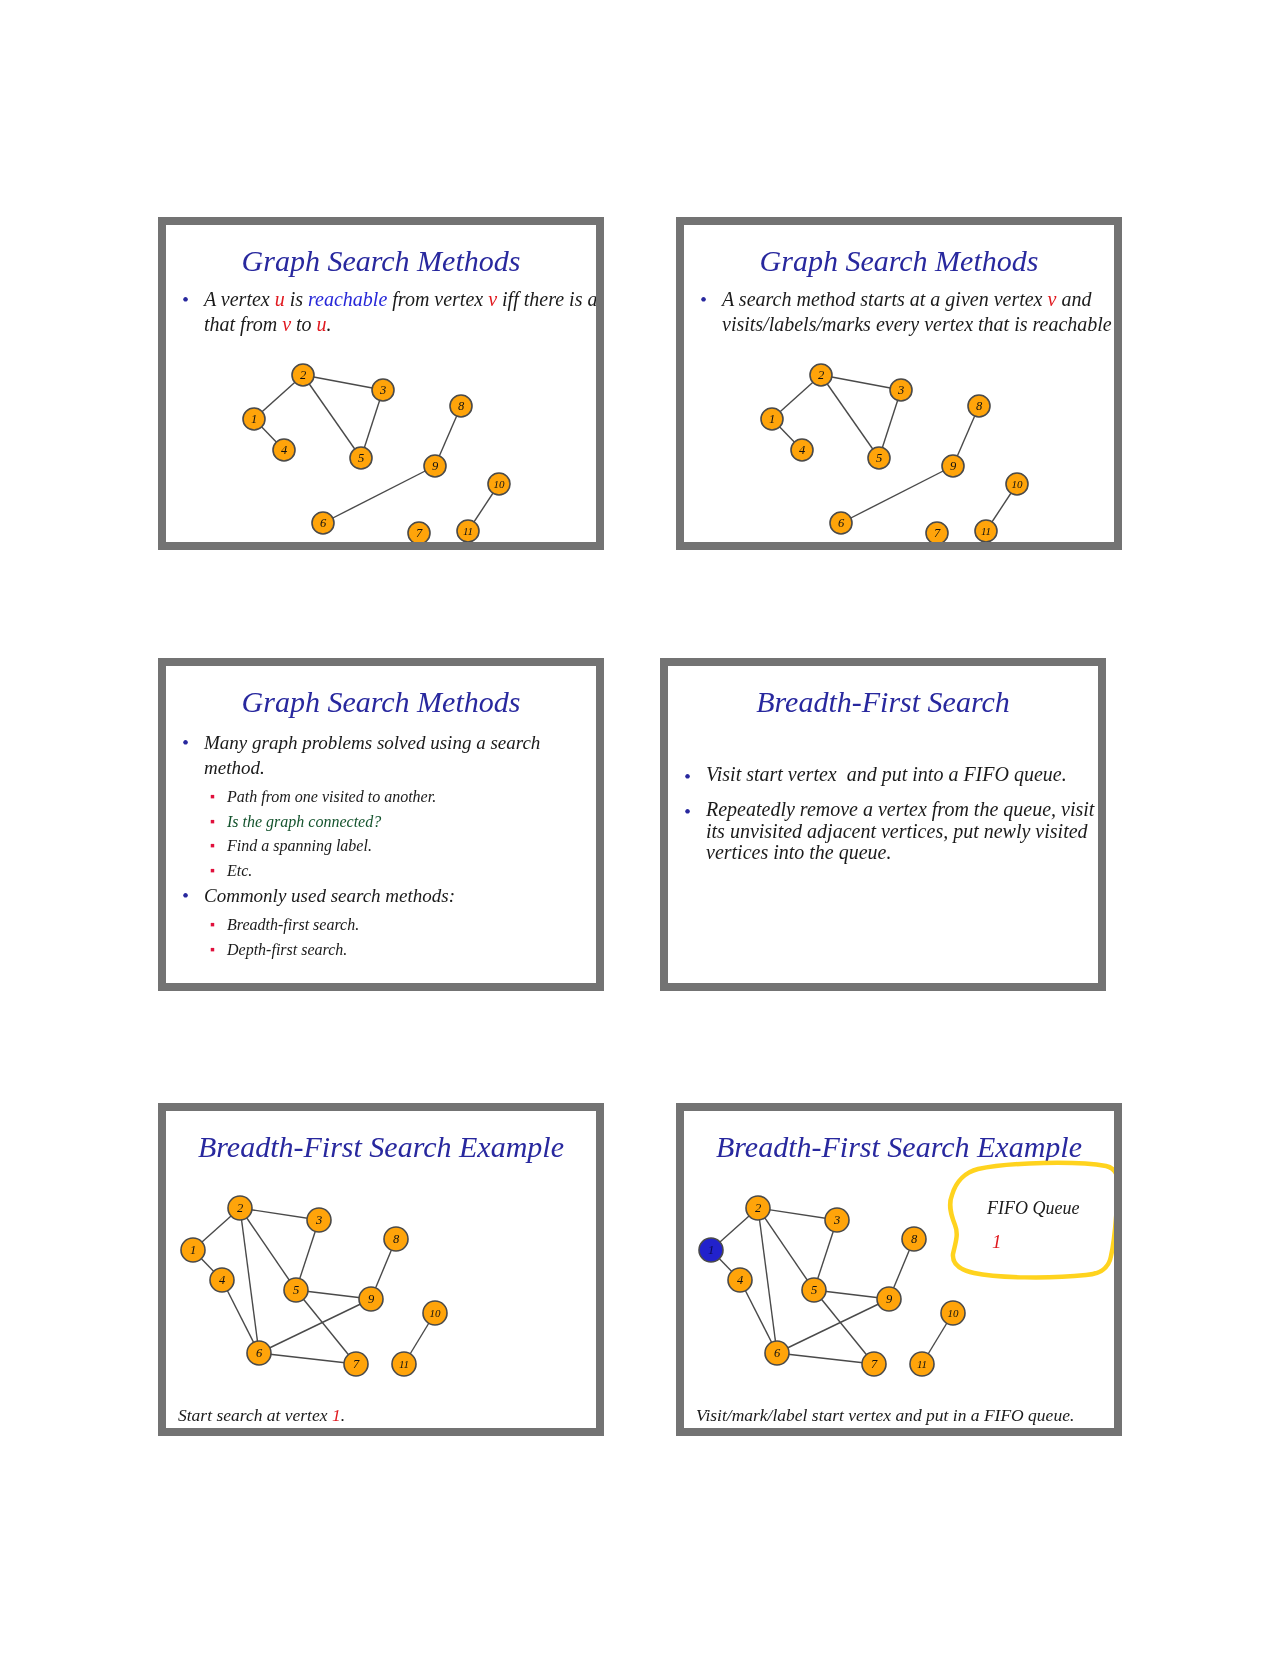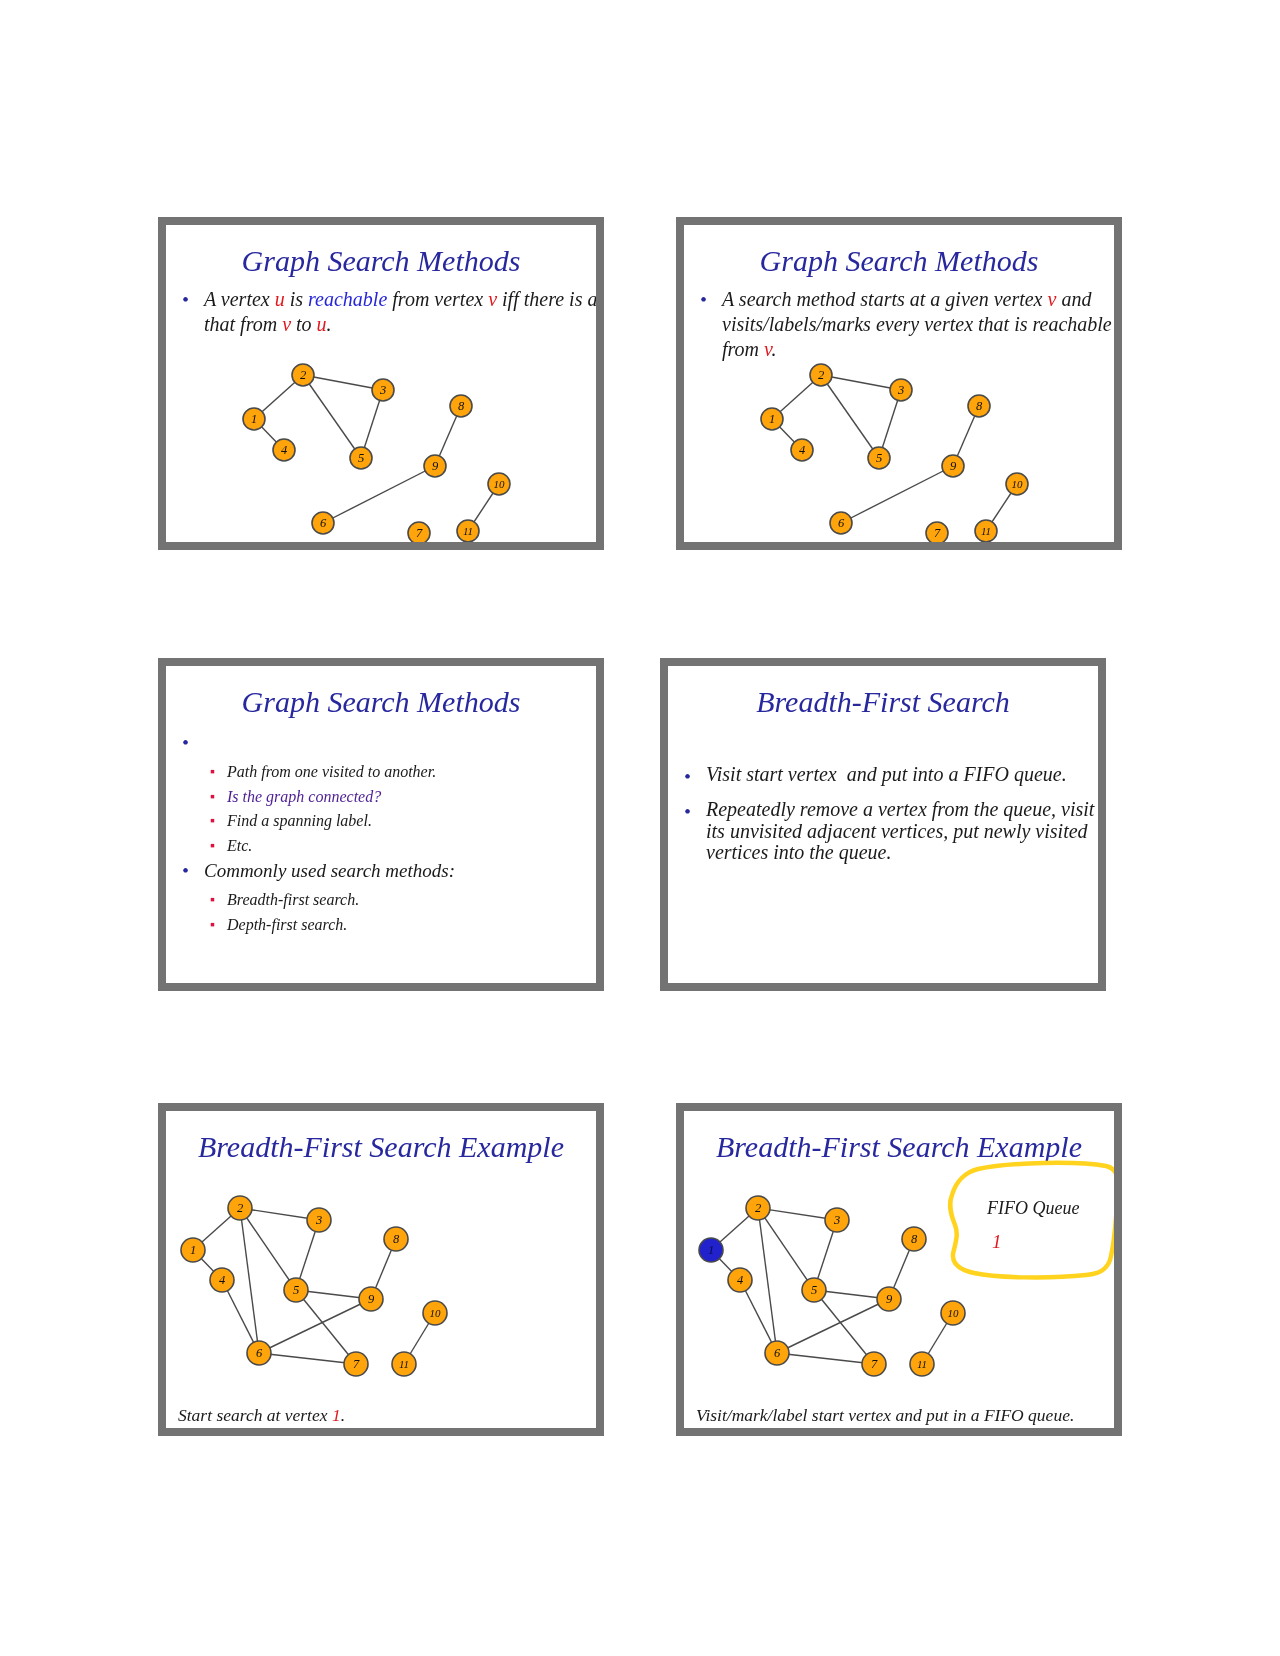--- a/index.html
+++ b/index.html
@@ -81,21 +81,20 @@
       </svg>
     </section>
   <section class="slide s2">
     <div class="slide-title">Graph Search Methods</div>
   <div class="bullets">
         <div class="bullet l1">
           <span class="dot">•</span>
           <span class="txt">
             <div class="line"><span style="color: rgb(26, 26, 26);">A search method starts at a given vertex </span><span style="color: rgb(224, 25, 31);">v</span><span style="color: rgb(26, 26, 26);"> and</span></div>
             <div class="line"><span style="color: rgb(26, 26, 26);">visits/labels/marks every vertex that is reachable</span></div>
-            <div class="line"><span style="color: rgb(26, 26, 26);">from </span><span style="color: rgb(224, 25, 31);">v</span><span style="color: rgb(26, 26, 26);">.</span></div>
           </span>
         </div>
       </div>
       <svg class="graph" viewBox="0 0 440 327">
         <line x1="88" y1="194" x2="137" y2="150" stroke="#4a4a4a" stroke-width="1.4"></line>
         <line x1="137" y1="150" x2="217" y2="165" stroke="#4a4a4a" stroke-width="1.4"></line>
         <line x1="137" y1="150" x2="195" y2="233" stroke="#4a4a4a" stroke-width="1.4"></line>
         <line x1="217" y1="165" x2="195" y2="233" stroke="#4a4a4a" stroke-width="1.4"></line>
         <line x1="88" y1="194" x2="118" y2="225" stroke="#4a4a4a" stroke-width="1.4"></line>
         <line x1="295" y1="181" x2="269" y2="241" stroke="#4a4a4a" stroke-width="1.4"></line>
@@ -123,31 +122,35 @@
         <text x="333" y="263.2" text-anchor="middle" font-size="11" font-family="&quot;Liberation Serif&quot;, serif" fill="#111111">10</text>
         <circle cx="302" cy="306" r="11" fill="#ffa40a" stroke="#4a4a4a" stroke-width="1.6"></circle>
         <text x="302" y="310.2" text-anchor="middle" font-size="11" font-family="&quot;Liberation Serif&quot;, serif" fill="#111111">11</text>
       </svg>
     </section>
   <section class="slide s3">
     <div class="slide-title">Graph Search Methods</div>
   <div class="bullets">
         <div class="bullet l1">
           <span class="dot">•</span>
+          <span class="txt">
+            <div class="line"><span style="color: rgb(26, 26, 26);">Many graph problems solved using a search</span></div>
+            <div class="line"><span style="color: rgb(26, 26, 26);">method.</span></div>
+          </span>
         </div>
         <div class="bullet l2">
           <span class="dot">▪</span>
           <span class="txt">
             <div class="line"><span style="color: rgb(26, 26, 26);">Path from one visited to another.</span></div>
           </span>
         </div>
         <div class="bullet l2">
           <span class="dot">▪</span>
           <span class="txt">
-            <div class="line"><span style="color: #4c1d95;">Is the graph connected?</span></div>
+            <div class="line"><span style="color: #14532d;">Is the graph connected?</span></div>
           </span>
         </div>
         <div class="bullet l2">
           <span class="dot">▪</span>
           <span class="txt">
             <div class="line"><span style="color: rgb(26, 26, 26);">Find a spanning label.</span></div>
           </span>
         </div>
         <div class="bullet l2">
           <span class="dot">▪</span>

